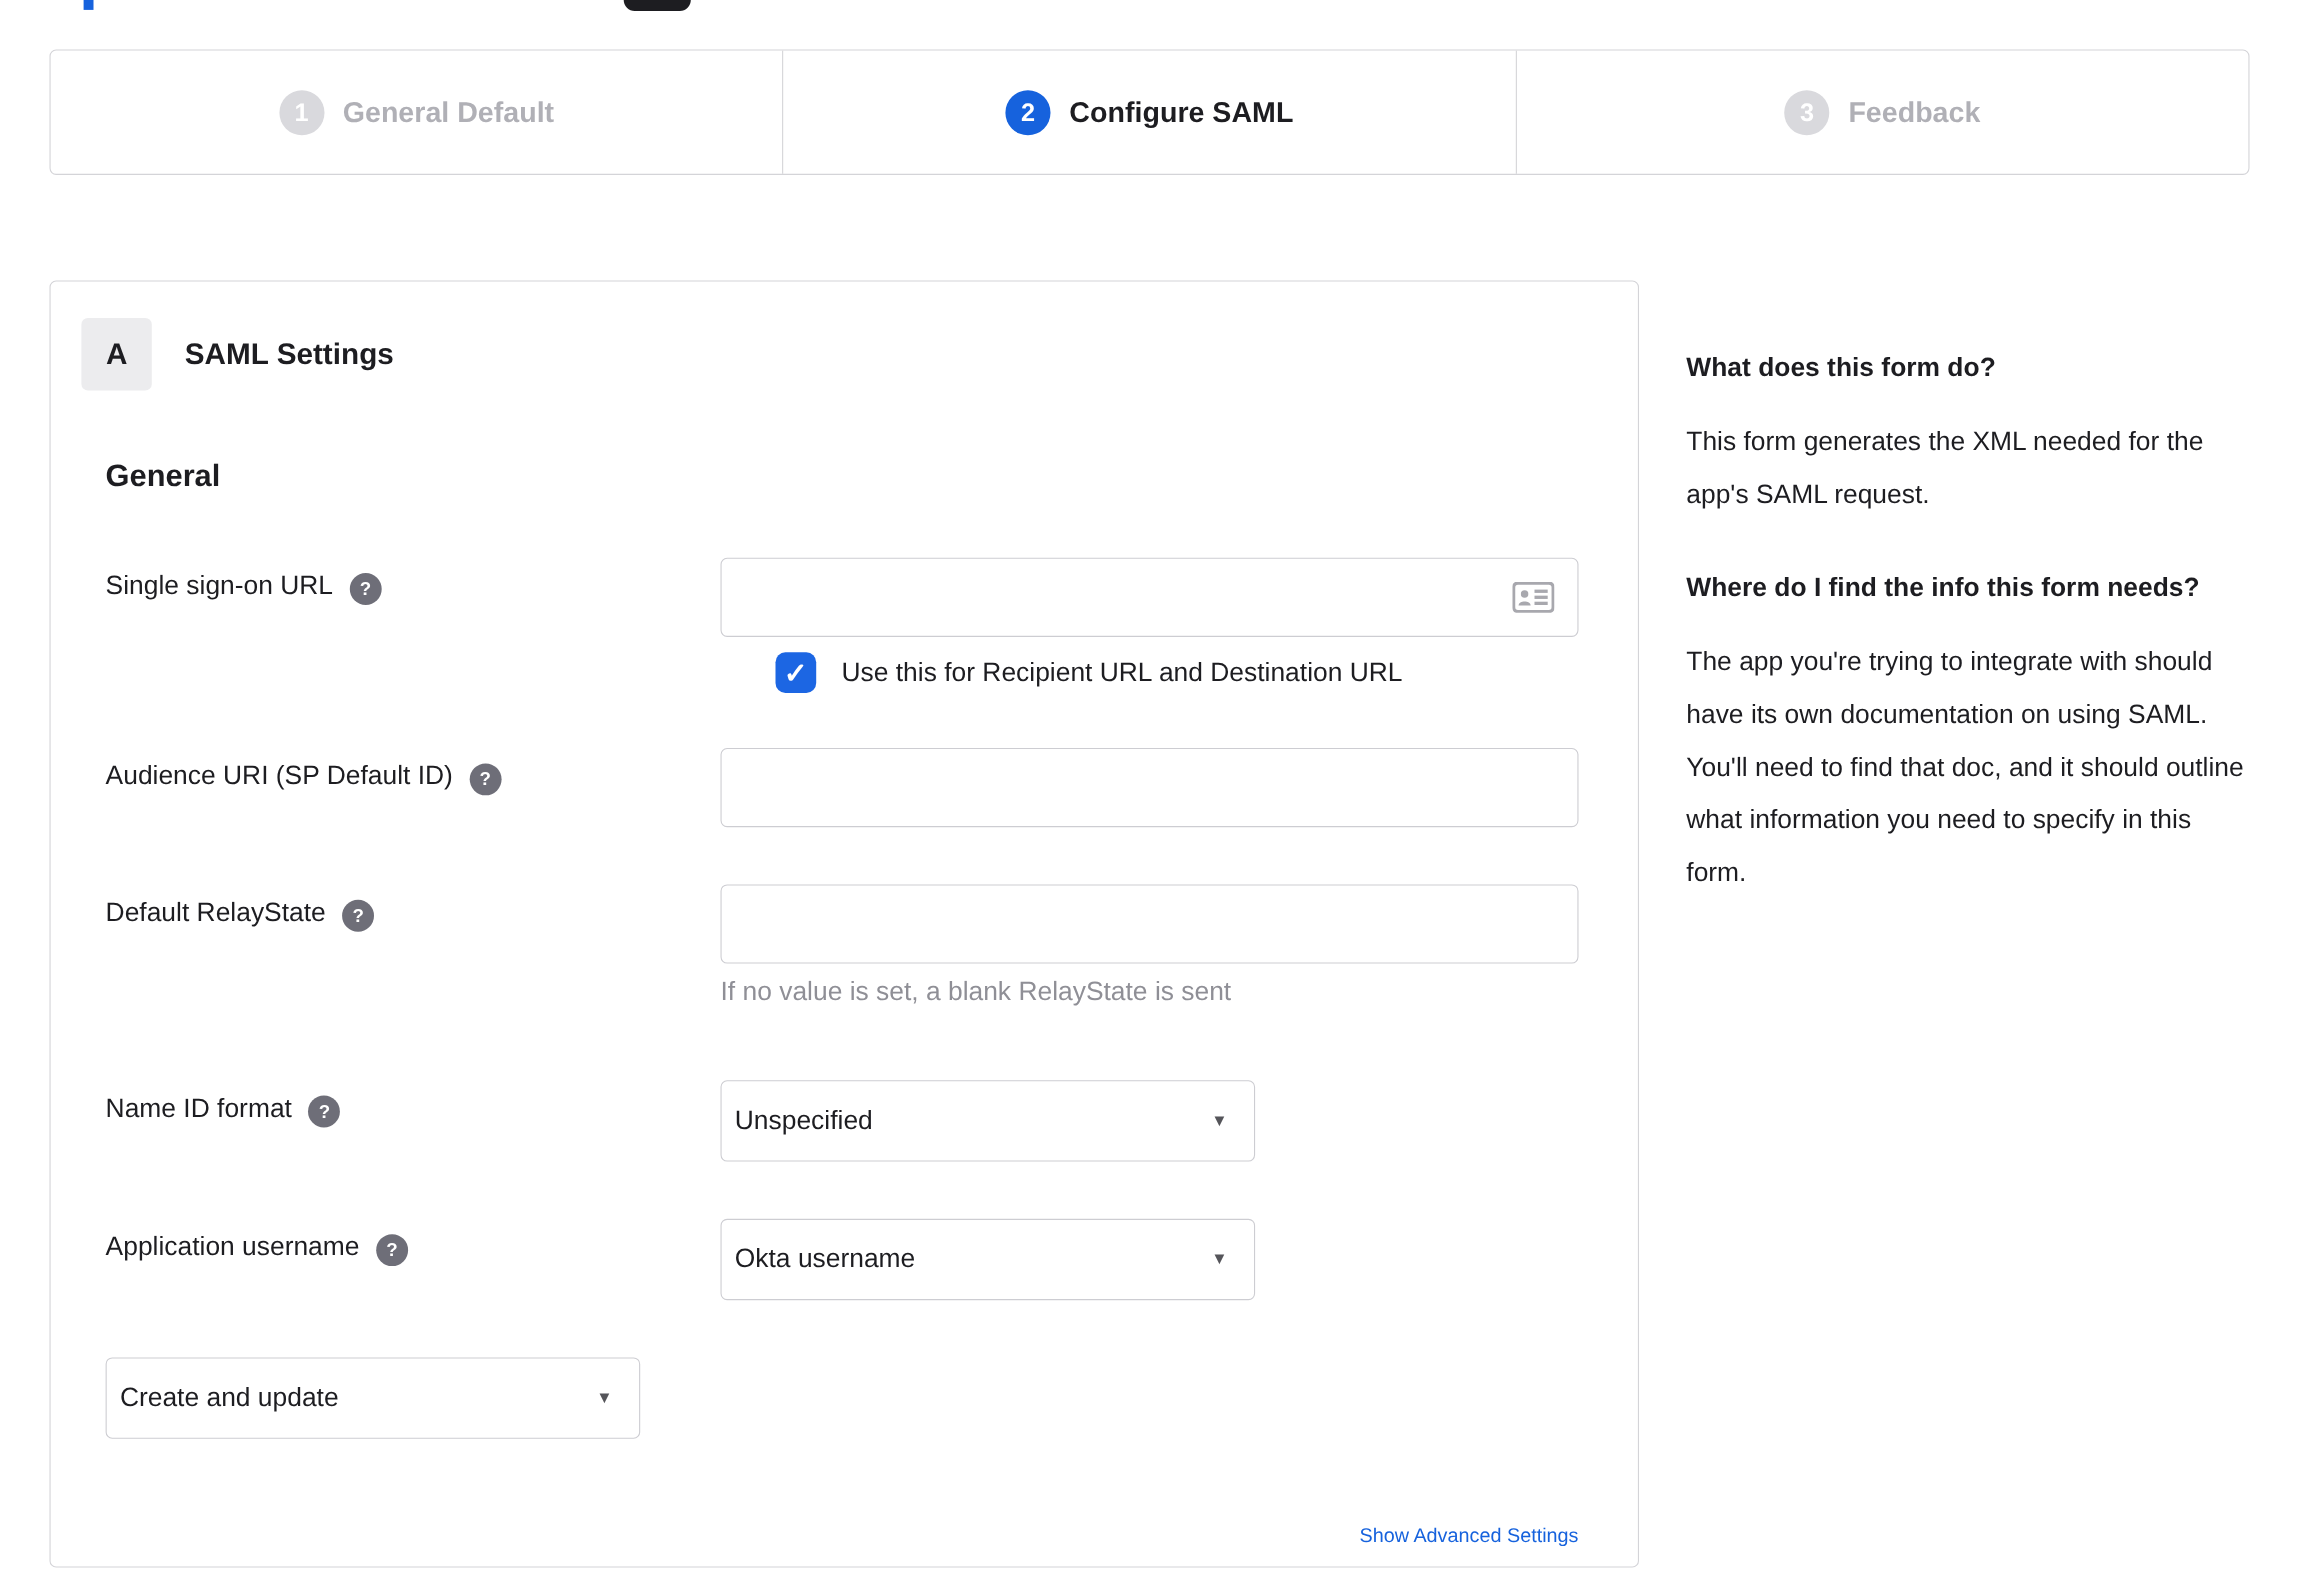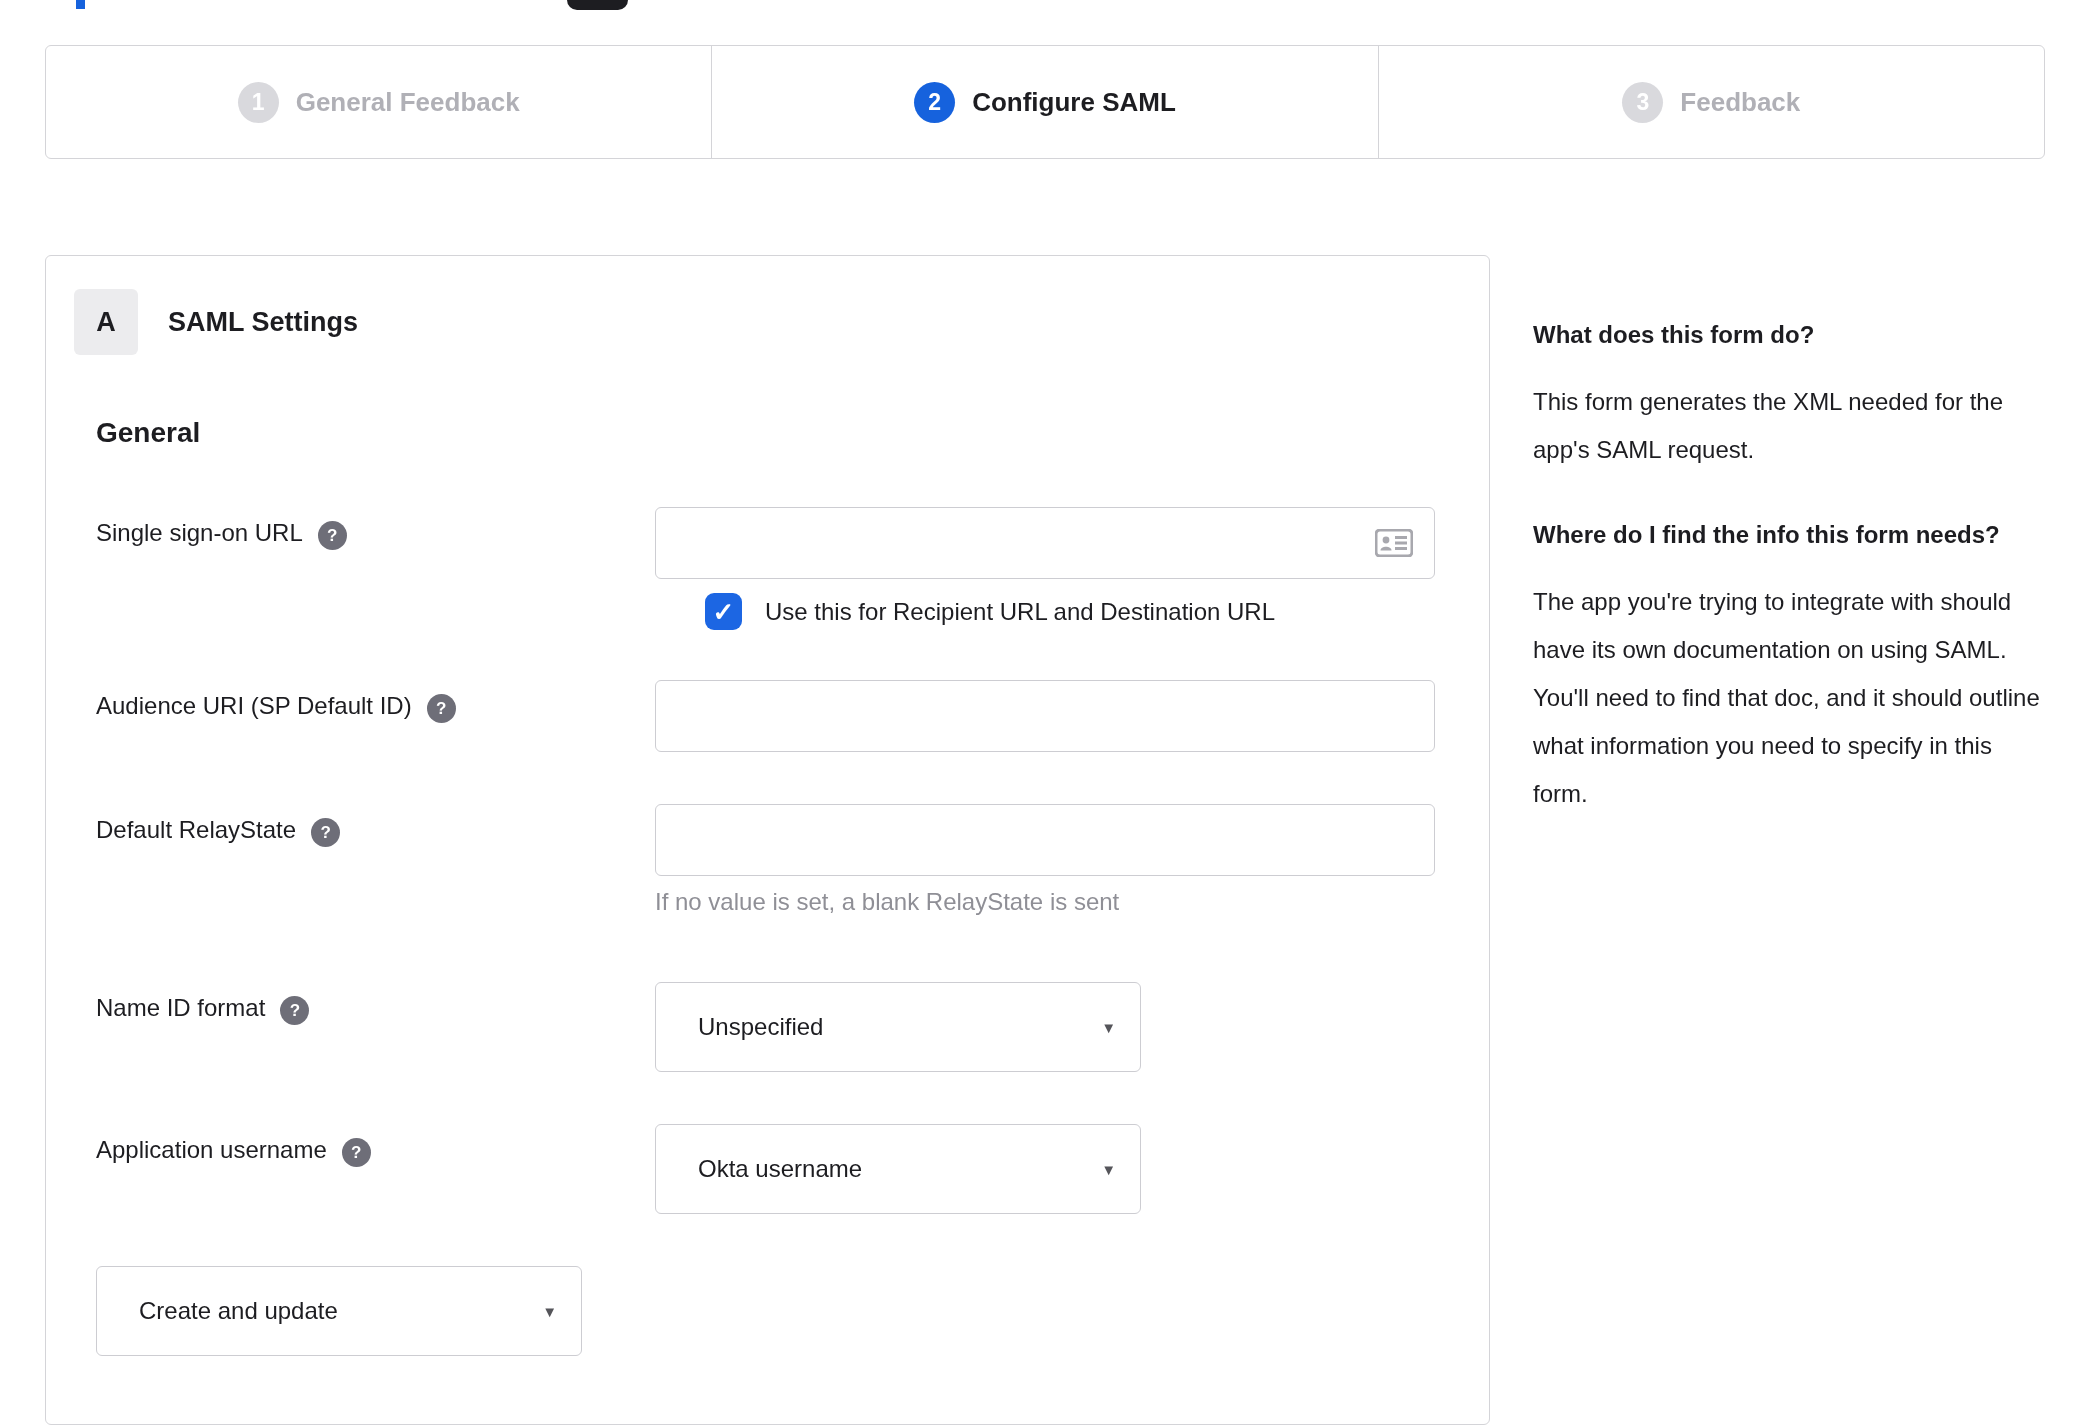--- a/index.html
+++ b/index.html
@@ -43,22 +43,22 @@
   .input-icon { position:absolute; right:22px; top:22px; width:38px; height:28px; color:#a8a8ae; }
 
   .checkbox-row { display:flex; align-items:center; margin-top:14px; padding-left:659px; }
   .checkbox { width:37px; height:37px; border-radius:9px; background:#1c66e3; display:flex;
               align-items:center; justify-content:center; }
   .checkbox .mark { color:#fff; font-size:26px; font-weight:bold; line-height:1; }
   .checkbox-label { margin-left:23px; font-size:24px; color:#1d1d21; }
 
   .hint { margin-top:12px; font-size:24px; color:#8f8f96; }
 
-  .select { width:486px; height:90px; border:1px solid #cdcdd2; border-radius:6px; background:#fff;
-            display:flex; align-items:center; padding-left:42px; font-size:24px; color:#1d1d21;
+  .select { width:486px; height:74px; border:1px solid #cdcdd2; border-radius:6px; background:#fff;
+            display:flex; align-items:center; padding-left:12px; font-size:24px; color:#1d1d21;
             position:relative; cursor:pointer; }
   .select .arrow { position:absolute; right:24px; top:50%; transform:translateY(-50%);
                    font-size:15px; color:#55555a; }
 
   .advanced-row { margin-top:78px; text-align:right; padding-right:54px; }
   .advanced-link { font-size:18px; font-weight:500; color:#1662dd; text-decoration:none; cursor:pointer; }
 
   
   .mt-sso   { margin-top:58px; }
   .mt-aud   { margin-top:50px; }
@@ -75,21 +75,21 @@
 </style>
 </head>
 <body>
 
 <div class="frag-blue"></div>
 <div class="frag-dark"></div>
 
 <div class="stepper">
   <div class="step">
     <div class="step-circle">1</div>
-    <div class="step-label">General Feedback</div>
+    <div class="step-label">General Default</div>
   </div>
   <div class="step active">
     <div class="step-circle">2</div>
     <div class="step-label">Configure SAML</div>
   </div>
   <div class="step">
     <div class="step-circle">3</div>
     <div class="step-label">Feedback</div>
   </div>
 </div>

